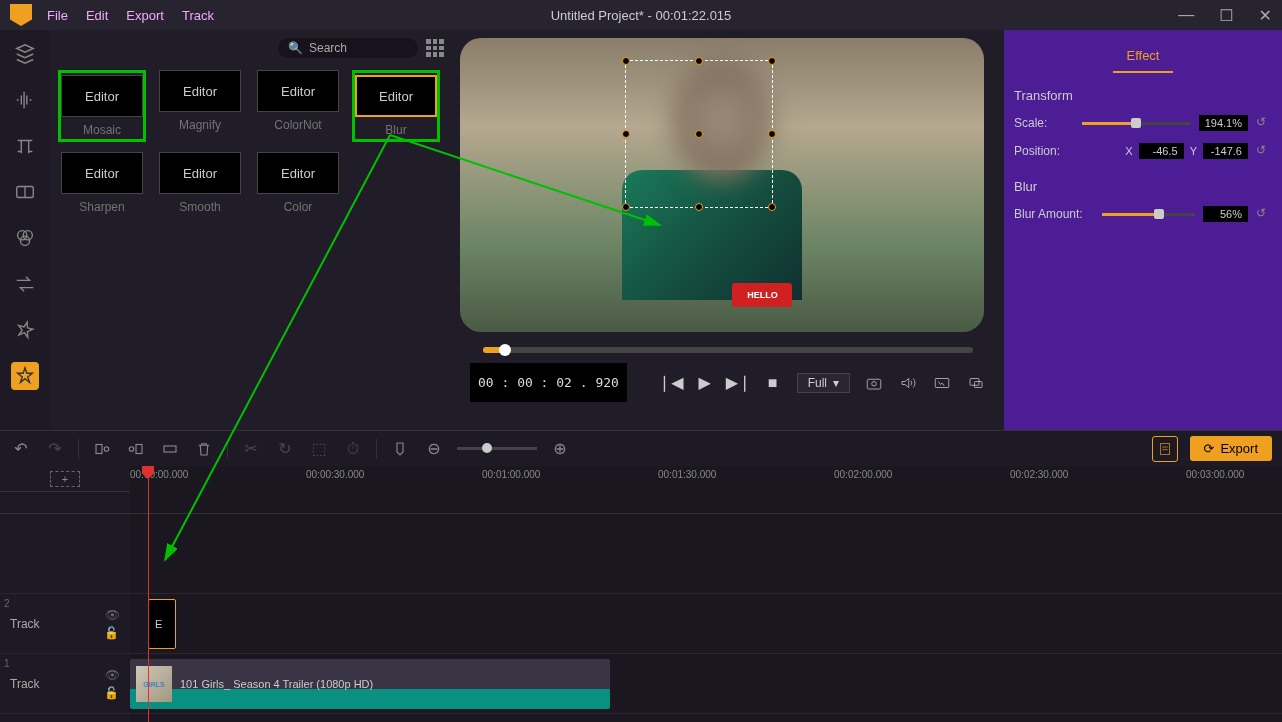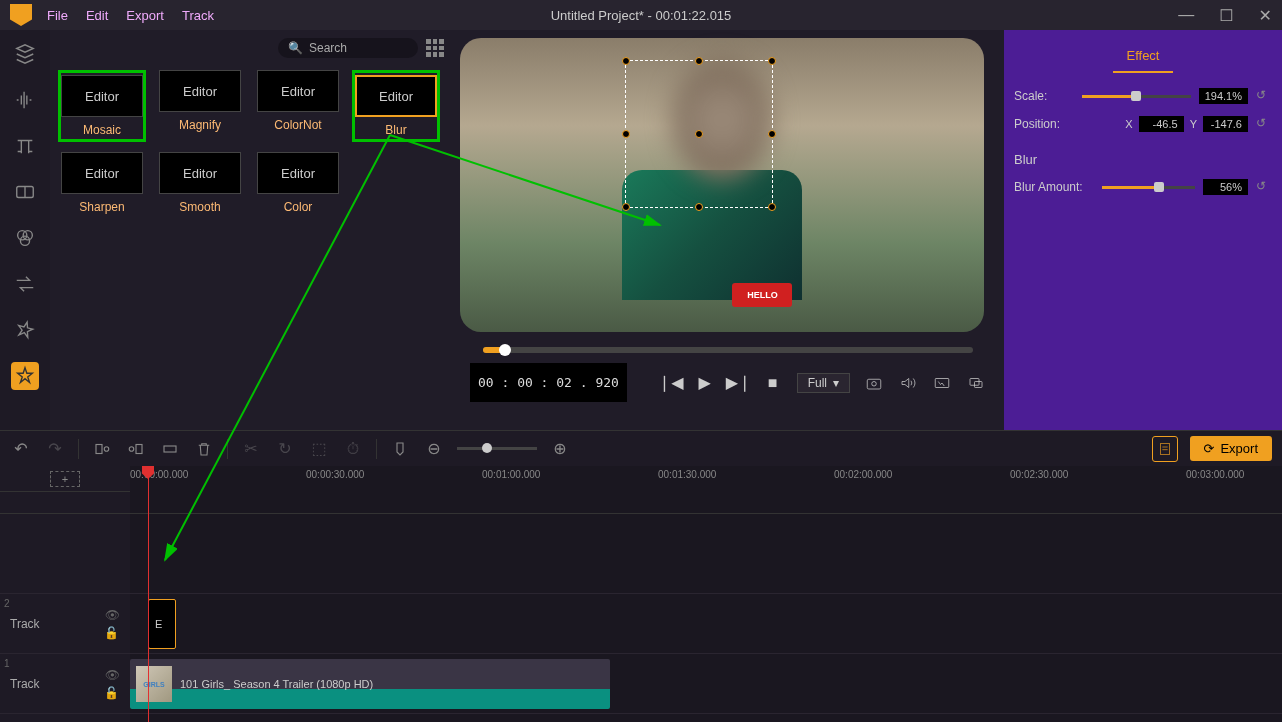--- a/index.html
+++ b/index.html
@@ -20,21 +20,21 @@
 .effects-panel { width: 402px; background: #201c28; padding: 8px; }
 .effects-header { display: flex; align-items: center; gap: 8px; margin-bottom: 12px; justify-content: flex-end; }
 .search-box { background: #16131c; border-radius: 12px; padding: 3px 10px; display: flex; align-items: center; gap: 6px; width: 140px; font-size: 12px; color: #aaa; }
 .grid-icon { width: 18px; height: 18px; display: grid; grid-template-columns: 1fr 1fr 1fr; grid-template-rows: 1fr 1fr 1fr; gap: 2px; cursor: pointer; }
 .grid-icon span { background: #888; }
 .effects-grid { display: flex; flex-wrap: wrap; gap: 10px; }
 .effect-item { width: 88px; display: flex; flex-direction: column; align-items: center; gap: 6px; cursor: pointer; }
 .effect-thumb { width: 82px; height: 42px; background: #000; border: 1px solid #444; display: flex; align-items: center; justify-content: center; font-size: 13px; color: #ccc; }
 .effect-item.highlighted { border: 3px solid #00c000; padding: 2px; }
 .effect-item.selected .effect-thumb { border: 2px solid #f0a020; }
-.effect-label { font-size: 12px; color: #fdba74; }
+.effect-label { font-size: 12px; color: #737373; }
 .preview-area { flex: 1; background: #201c28; padding: 8px; display: flex; flex-direction: column; }
 .preview-video { width: 524px; height: 294px; background: linear-gradient(180deg, #8a7d6a 0%, #b5a890 30%, #6d8565 70%, #4a5a45 100%); position: relative; margin-bottom: 15px; border-radius: 21px; }
 .video-scene { position: absolute; inset: 0; display: flex; align-items: center; justify-content: center; }
 .person { width: 200px; height: 250px; position: relative; }
 .person-head { width: 100px; height: 120px; background: radial-gradient(circle, #998877 20%, #776655 80%); border-radius: 50%; margin: 0 auto; filter: blur(12px); }
 .person-body { width: 180px; height: 130px; background: linear-gradient(135deg, #1a7a5a 0%, #155040 50%, #0f3030 100%); border-radius: 20px 20px 0 0; margin-top: -10px; }
 .selection-box { position: absolute; left: 165px; top: 22px; width: 148px; height: 148px; border: 1px dashed #fff; }
 .selection-handle { width: 8px; height: 8px; background: #000; border: 1px solid #f0a020; border-radius: 50%; position: absolute; }
 .h-tl { top: -4px; left: -4px; } .h-tc { top: -4px; left: calc(50% - 4px); } .h-tr { top: -4px; right: -4px; }
 .h-ml { top: calc(50% - 4px); left: -4px; } .h-mc { top: calc(50% - 4px); left: calc(50% - 4px); } .h-mr { top: calc(50% - 4px); right: -4px; }
@@ -265,20 +265,21 @@
             <rect x="4" y="6" width="12" height="9" rx="1"></rect>
             <rect x="10" y="10" width="10" height="8" rx="1"></rect>
           </svg>
         </div>
     </div>
   </div>
 
   <div class="properties-panel">
     <div class="prop-tab">Effect</div>
     <div class="prop-section">
+      <div class="prop-section-title">Transform</div>
       <div class="prop-row">
         <div class="prop-label">Scale:</div>
         <div class="slider-track">
             <div class="slider-fill" style="width:45%"></div>
             <div class="slider-thumb" style="left:45%"></div>
           </div>
         <div class="prop-value">194.1%</div>
         <div class="reset-btn">↺</div>
       </div>
       <div class="prop-row">

